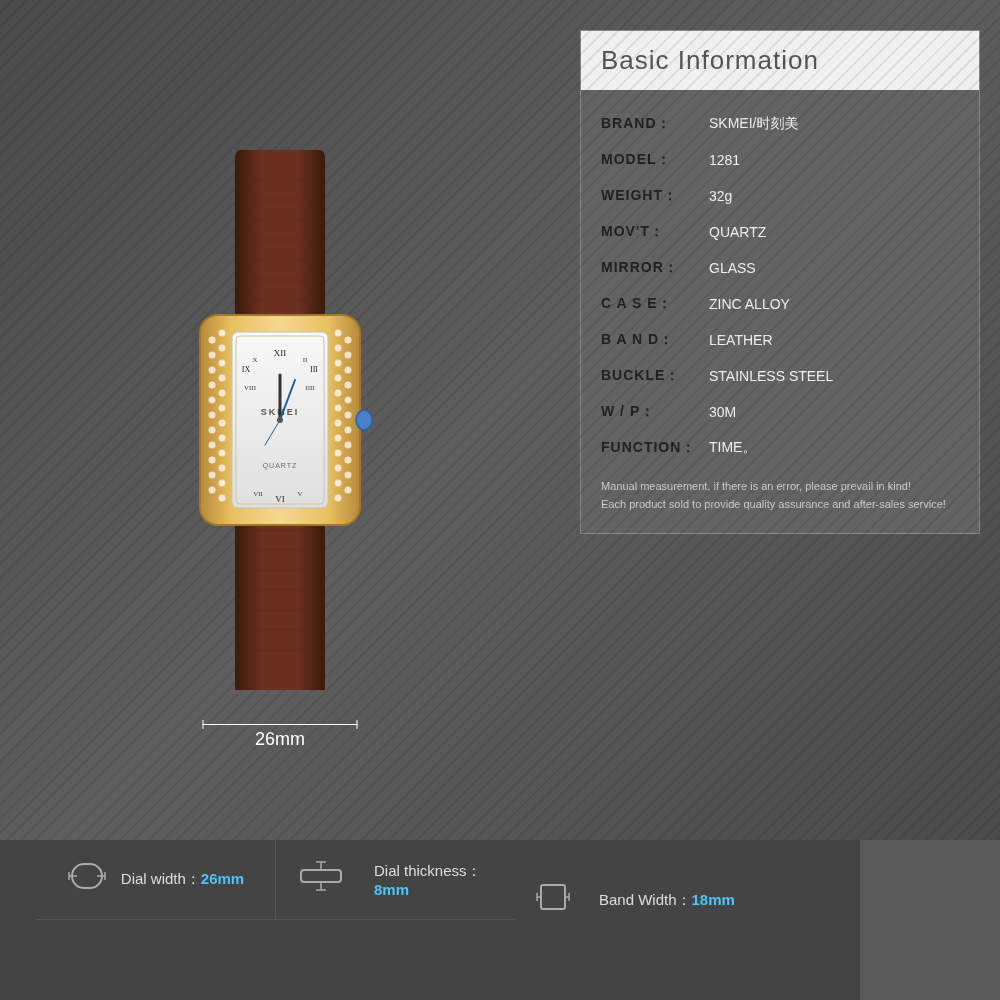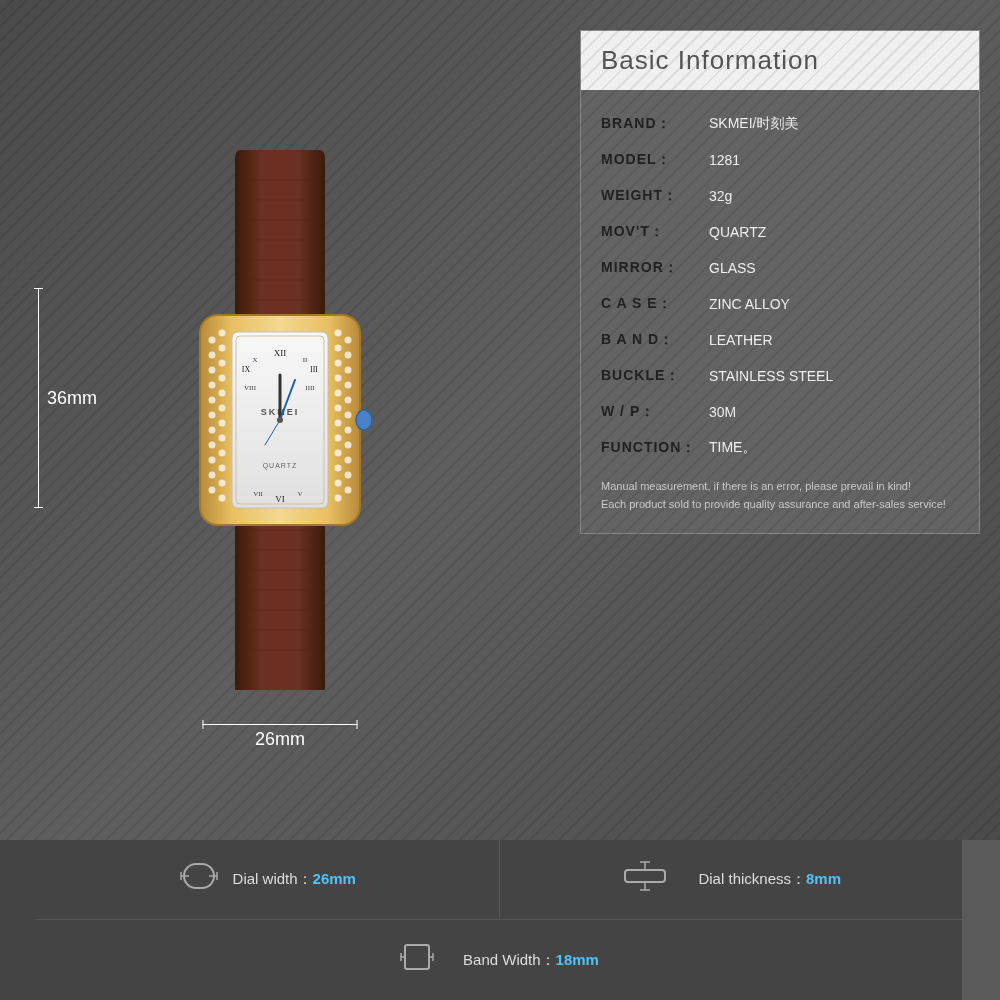--- a/index.html
+++ b/index.html
@@ -126,25 +126,25 @@
 
     .info-note {
       padding: 12px 20px 0 20px;
       font-size: 11px;
       color: #ccc;
       line-height: 1.6;
     }
 
     
     .bottom-bar {
-      width: 962px;
+      width: 860px;
       height: 160px;
       background: #444;
       display: flex;
-      flex-direction: column;
+      flex-direction: row;
       padding-left: 36px;
     }
 
     .stats-row {
       display: flex;
       height: 80px;
       border-bottom: 1px solid #555;
     }
 
     .stat-item {
@@ -185,24 +185,20 @@
     }
 
   </style>
 </head>
 <body>
 
 <div class="main-area">
 
   <div class="left-panel">
 
-    <div style="position:absolute; left:38px; top:50%; transform:translateY(-60%); display:flex; align-items:center; gap:8px;">
-      <div class="dim-line-v"></div>
-      <span style="color:white; font-size:18px;">36mm</span>
-    </div>
 
     <div class="watch-svg-wrap">
       <svg width="280" height="540" viewBox="0 0 280 540" xmlns="http://www.w3.org/2000/svg">
 
         <defs>
           <linearGradient id="strapGrad" x1="0" y1="0" x2="1" y2="0">
             <stop offset="0%" stop-color="#3a1a0a"></stop>
             <stop offset="30%" stop-color="#6b3020"></stop>
             <stop offset="70%" stop-color="#6b3020"></stop>
             <stop offset="100%" stop-color="#3a1a0a"></stop>
@@ -411,21 +407,21 @@
           <line x1="25" y1="22" x2="25" y2="30" stroke="#aaa" stroke-width="1.5"></line>
           <line x1="20" y1="2" x2="30" y2="2" stroke="#aaa" stroke-width="1.5"></line>
           <line x1="20" y1="30" x2="30" y2="30" stroke="#aaa" stroke-width="1.5"></line>
         </svg>
       </span>
       <span class="stat-text">
         Dial thickness：<span>8mm</span>
       </span>
     </div>
   </div>
-  <div class="stats-row" style="border-bottom:none;">
+  <div class="stats-row" style="border-bottom:none;align-items:flex-end;">
     <div class="stat-item">
       <span class="stat-icon">
         <svg width="36" height="32" viewBox="0 0 36 32">
           <rect x="6" y="4" width="24" height="24" rx="2" fill="none" stroke="#aaa" stroke-width="2"></rect>
           <line x1="2" y1="16" x2="6" y2="16" stroke="#aaa" stroke-width="1.5"></line>
           <line x1="30" y1="16" x2="34" y2="16" stroke="#aaa" stroke-width="1.5"></line>
           <line x1="2" y1="12" x2="2" y2="20" stroke="#aaa" stroke-width="1.5"></line>
           <line x1="34" y1="12" x2="34" y2="20" stroke="#aaa" stroke-width="1.5"></line>
         </svg>
       </span>

